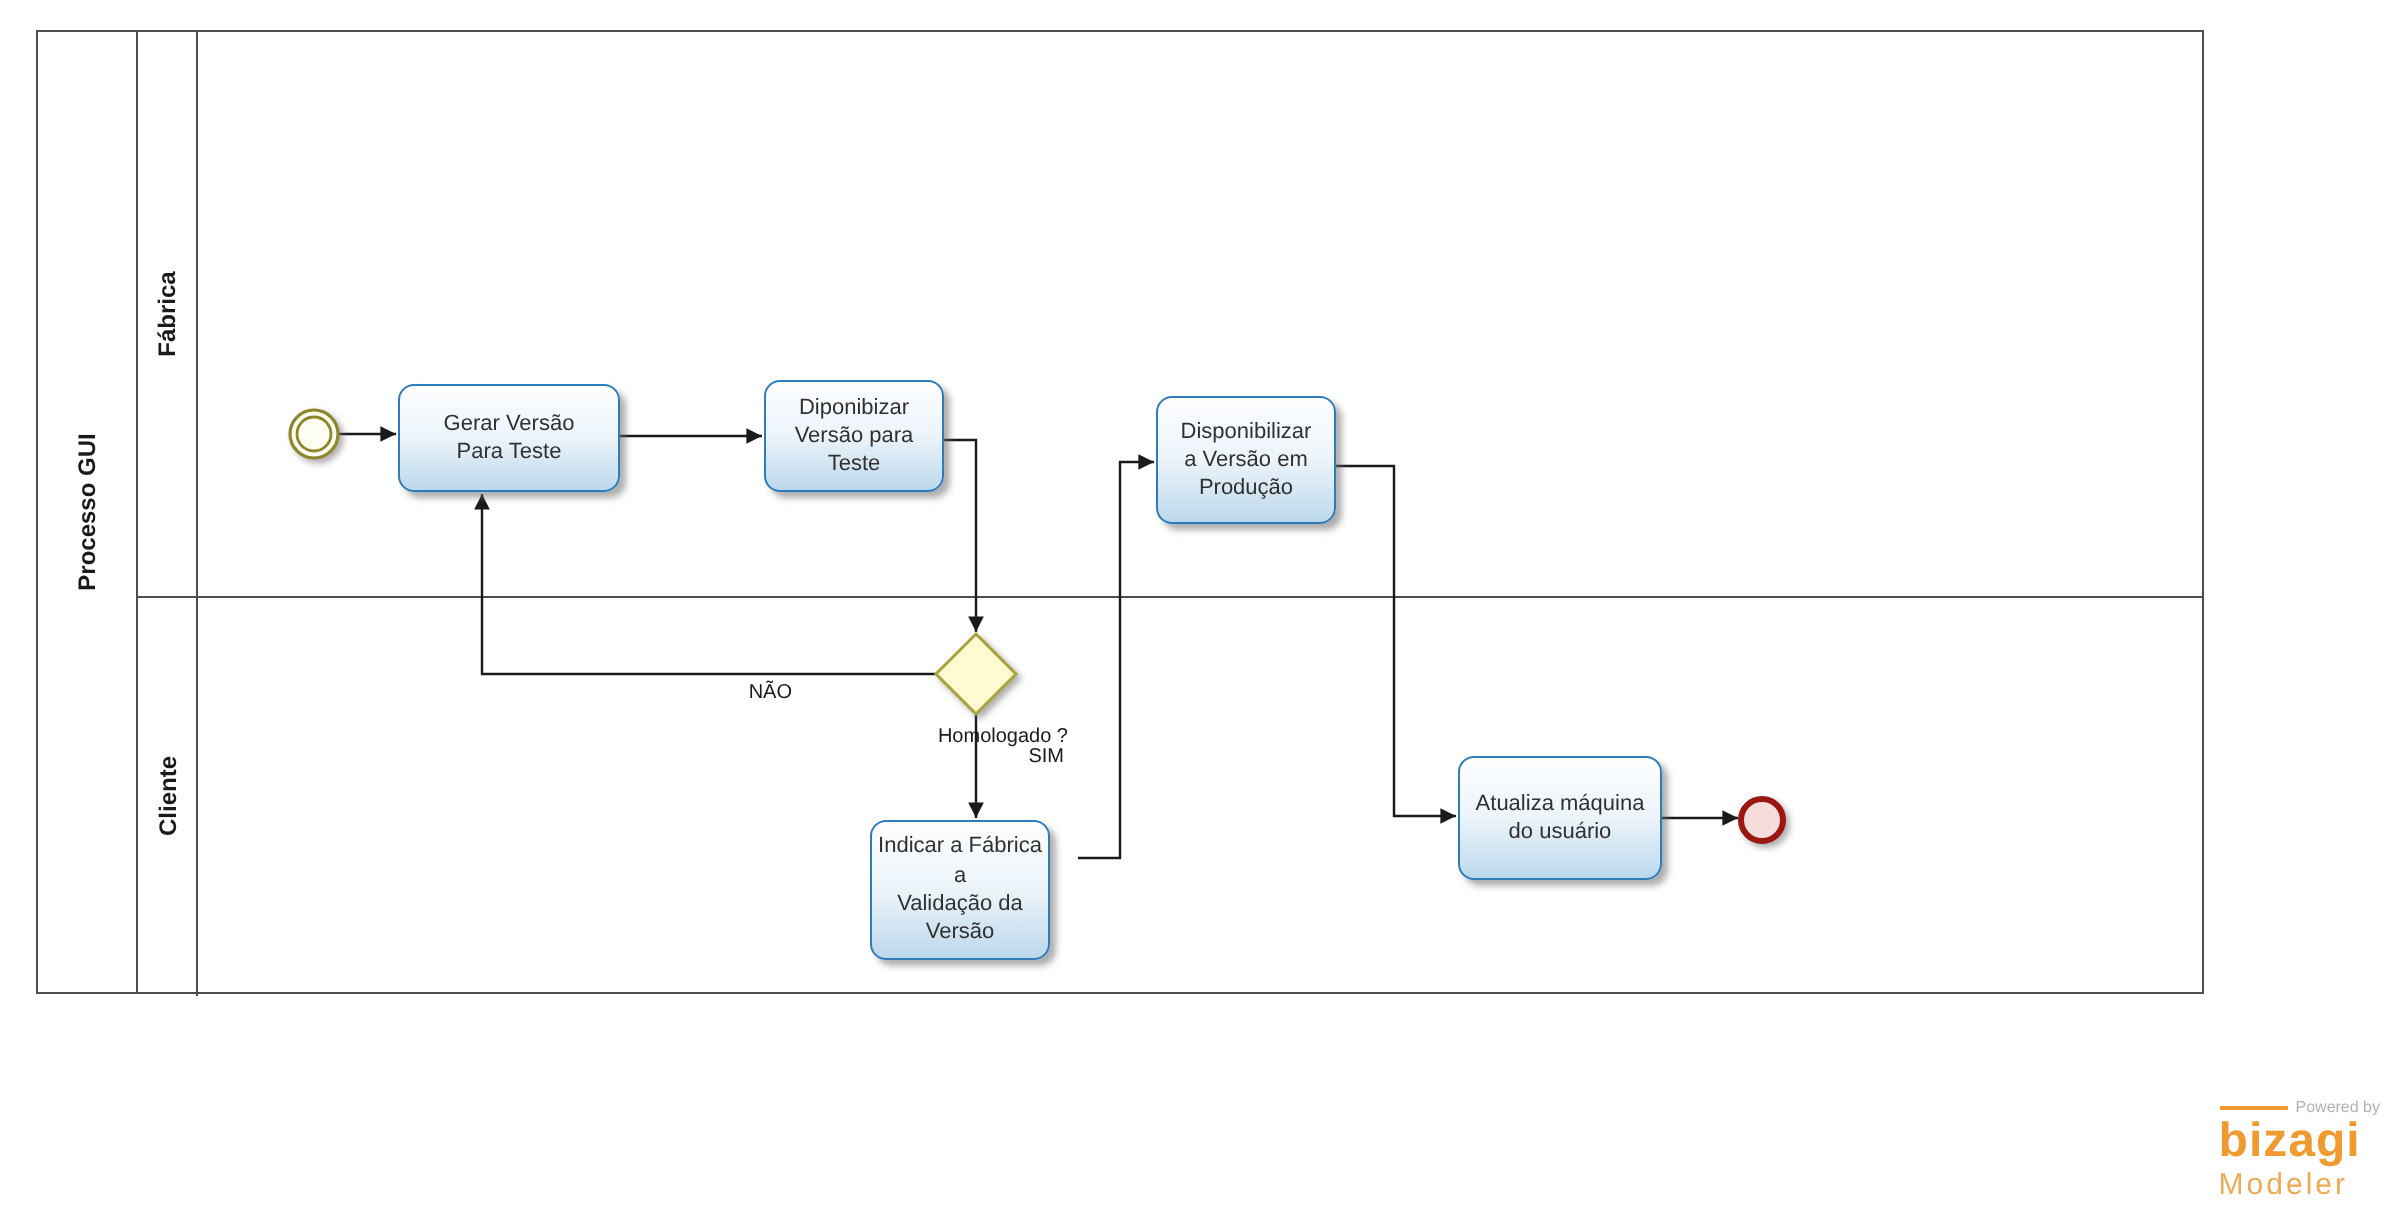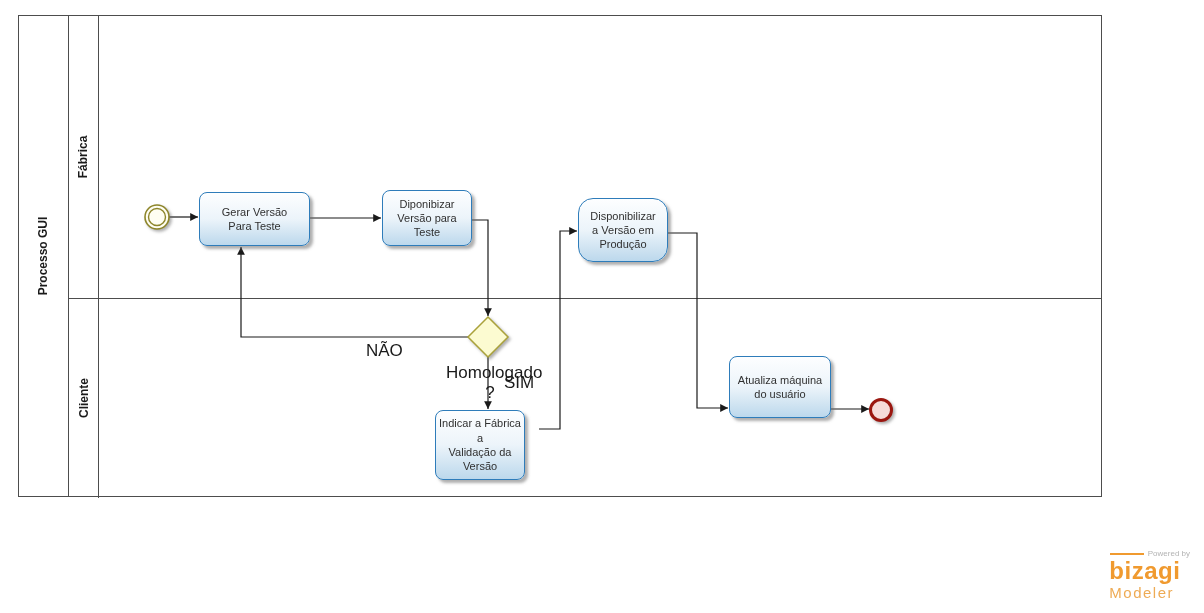--- a/index.html
+++ b/index.html
@@ -47,21 +47,21 @@
     box-shadow: 3px 3px 3px rgba(110,110,110,0.55);
     display:flex; align-items:center; justify-content:center;
     text-align:center;
   }
   .task-label {
     font-size:11px; line-height:1.3; color:#303030; white-space:pre-line;
   }
 
   
   .flow-label {
-    position:absolute; z-index:2; font-size:17px; color:#1a1a1a; text-align:center;
+    position:absolute; z-index:2; font-size:10px; color:#1a1a1a; text-align:right;
   }
 
   
   .branding { position:absolute; right:14px; bottom:12px; z-index:2; text-align:left; }
   .powered-row { display:flex; align-items:center; justify-content:flex-end; gap:4px; margin-bottom:1px; }
   .powered-line { width:34px; height:2px; background:#f09a2f; }
   .powered-text { font-size:8px; color:#b3b3b3; }
   .brand-name { font-size:24px; font-weight:bold; color:#f09a2f; line-height:1; letter-spacing:0.5px; }
   .brand-product { font-size:15px; color:#eeab55; letter-spacing:1.5px; padding-right:16px; margin-top:1px; }
 </style>
@@ -113,33 +113,33 @@
     <span class="task-label">Gerar Versão
 Para Teste</span>
   </div>
 
   <div class="task" style="left:382px; top:190px; width:90px; height:56px;text-align:center;">
     <span class="task-label">Diponibizar
 Versão para
 Teste</span>
   </div>
 
-  <div class="task" style="left:578px; top:198px; width:90px; height:64px;border-radius:15px;">
+  <div class="task" style="left:578px; top:198px; width:90px; height:64px;">
     <span class="task-label">Disponibilizar
 a Versão em
 Produção</span>
   </div>
 
   <div class="task" style="left:435px; top:410px; width:90px; height:70px;justify-content:center;">
     <span class="task-label">Indicar a Fábrica a
 Validação da
 Versão</span>
   </div>
 
-  <div class="task" style="left:729px; top:356px; width:102px; height:62px;">
+  <div class="task" style="left:729px; top:378px; width:102px; height:62px;">
     <span class="task-label">Atualiza máquina
 do usuário</span>
   </div>
 
   <div class="flow-label" style="left:446px; top:363px; width:88px;">Homologado ?</div>
   <div class="flow-label" style="left:366px; top:341px; width:30px;">NÃO</div>
   <div class="flow-label" style="left:504px; top:373px; width:28px;">SIM</div>
 
   <div class="branding">
     <div class="powered-row">

